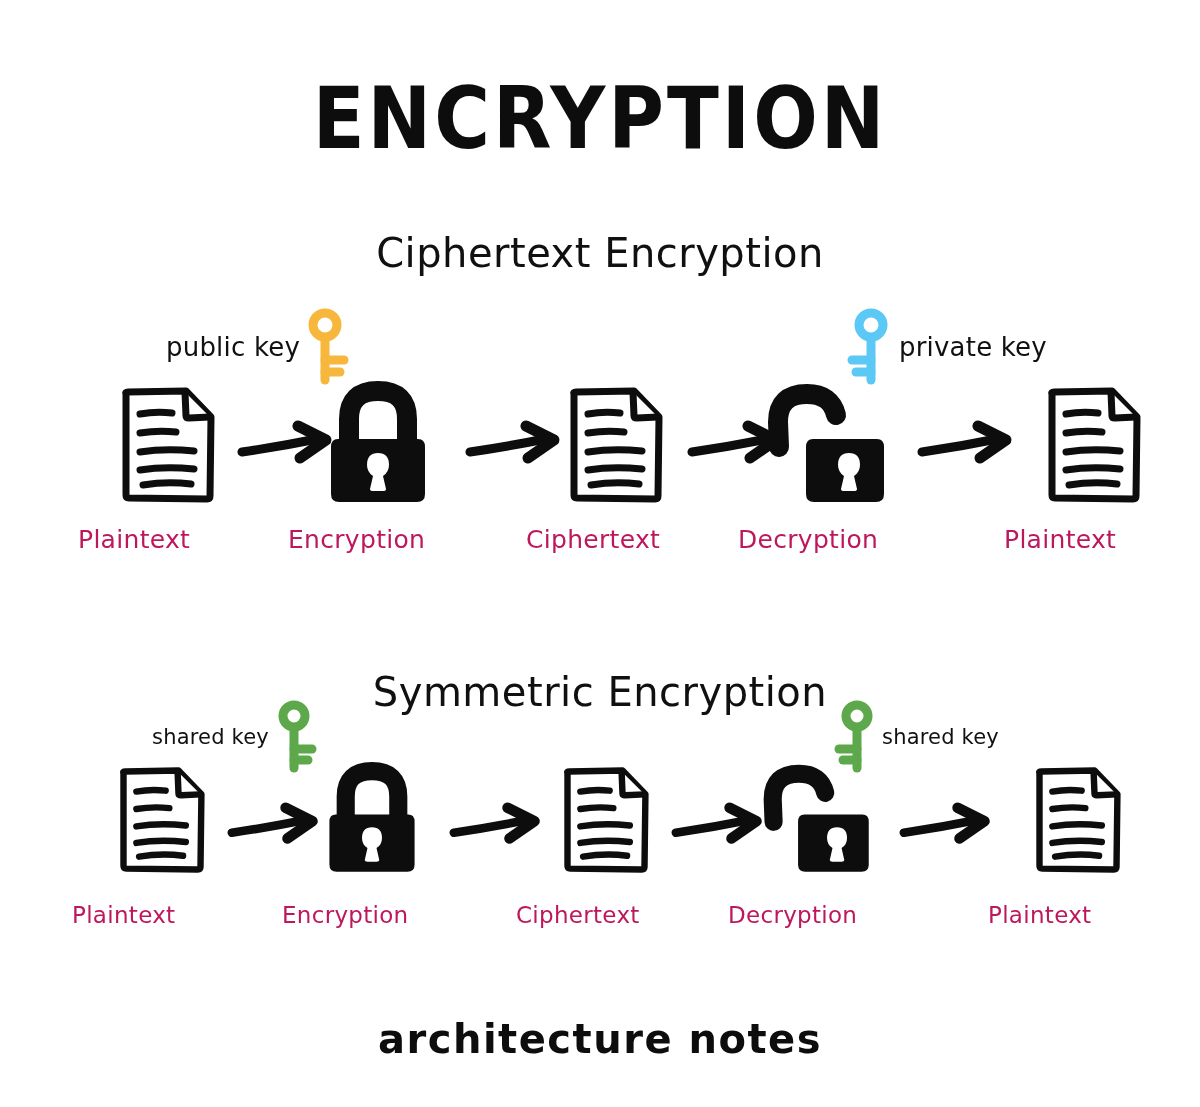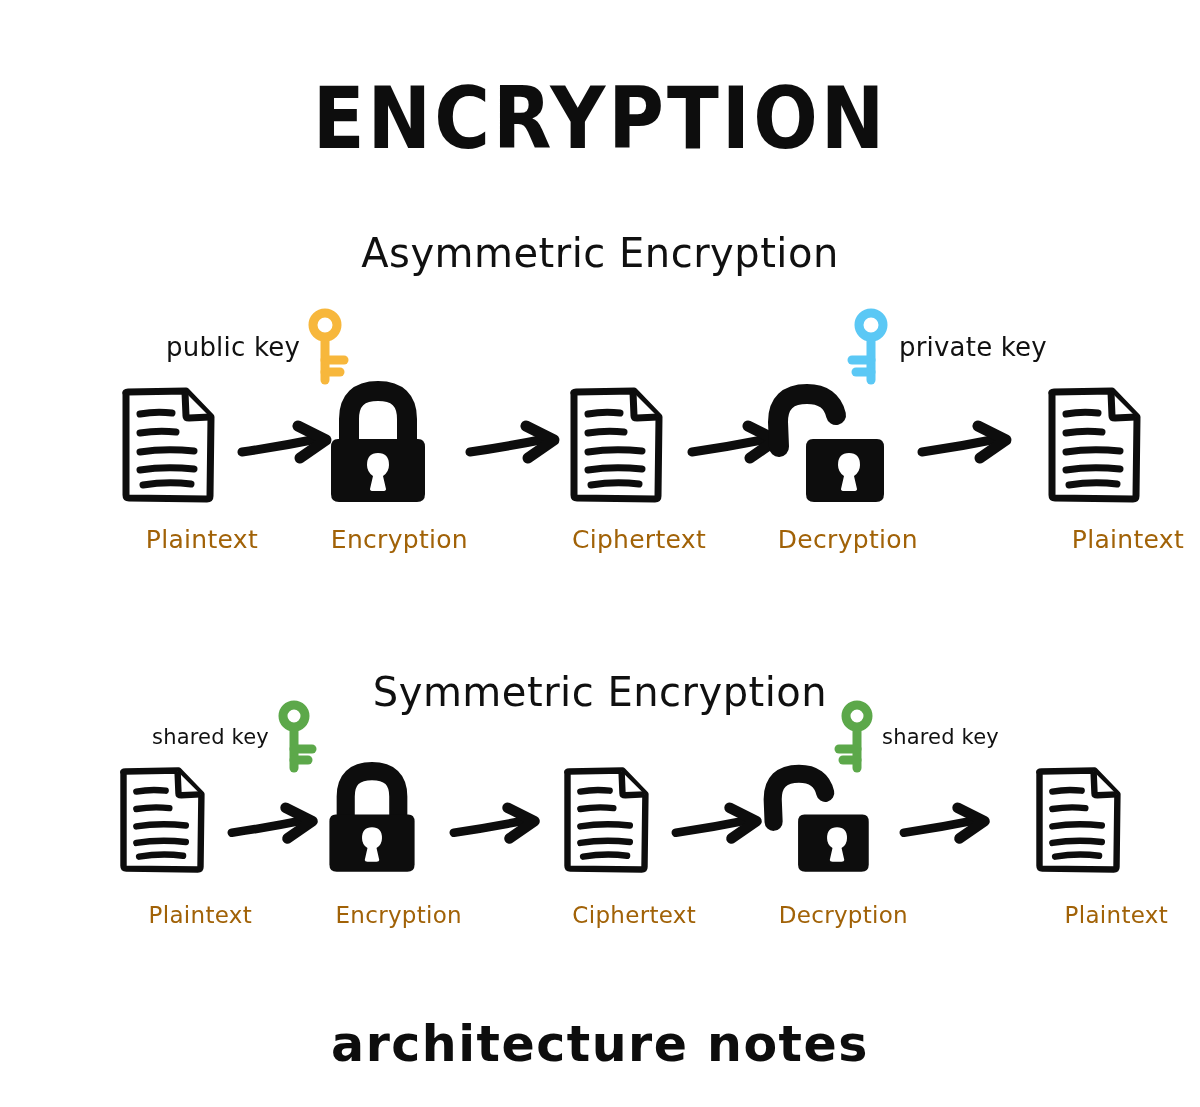--- a/index.html
+++ b/index.html
@@ -58,21 +58,21 @@
   #heading-sym  { top: 628px; margin-top: 41px; }
 
   .footer {
     position: absolute;
     top: 1016px;
     left: 0;
     width: 1200px;
     text-align: center;
     font-family: "DejaVu Sans", sans-serif;
     font-weight: 700;
-    font-size: 49px;
+    font-size: 40px;
     letter-spacing: 1.5px;
     color: #0d0d0d;
   }
 
   
   .flow-row {
     position: absolute;
     left: 0;
     width: 1200px;
     height: 290px;
@@ -93,25 +93,25 @@
     width: 180px;
     display: flex;
     align-items: center;
     justify-content: center;
   }
 
   .stage-caption {
     position: absolute;
     left: 0;
     width: 180px;
-    text-align: right;
+    text-align: left;
     font-family: "DejaVu Sans", sans-serif;
     font-weight: 400;
     font-size: 25px;
-    color: #a16207;
+    color: #be185d;
     letter-spacing: 0.3px;
     white-space: nowrap;
   }
 
   
   #row-asym .stage-icon-wrap { top: 90px; height: 130px; }
   #row-asym .stage-caption   { top: 235px; }
 
   #row-sym .stage-icon-wrap  { top: 78px; height: 120px; }
   #row-sym .stage-caption    { top: 220px; font-size: 23px; }
@@ -142,21 +142,21 @@
 
   svg { display: block; overflow: visible; }
 </style>
 </head>
 <body>
 
 <div class="page">
 
   <div class="title">ENCRYPTION</div>
 
-  <div class="section-heading" id="heading-asym">Asymmetric Encryption</div>
+  <div class="section-heading" id="heading-asym">Ciphertext Encryption</div>
 
   <div class="flow-row" id="row-asym">
 
     <div class="key-group" style="left:150px; top:18px;">
       <span class="key-label">public key</span>
       <span>
         <svg width="42" height="78" viewBox="0 0 42 78">
           <g fill="none" stroke="#f7b73c" stroke-width="9" stroke-linecap="round" stroke-linejoin="round">
             <circle cx="17" cy="17" r="12"></circle>
             <path d="M17 30 L17 72"></path>

